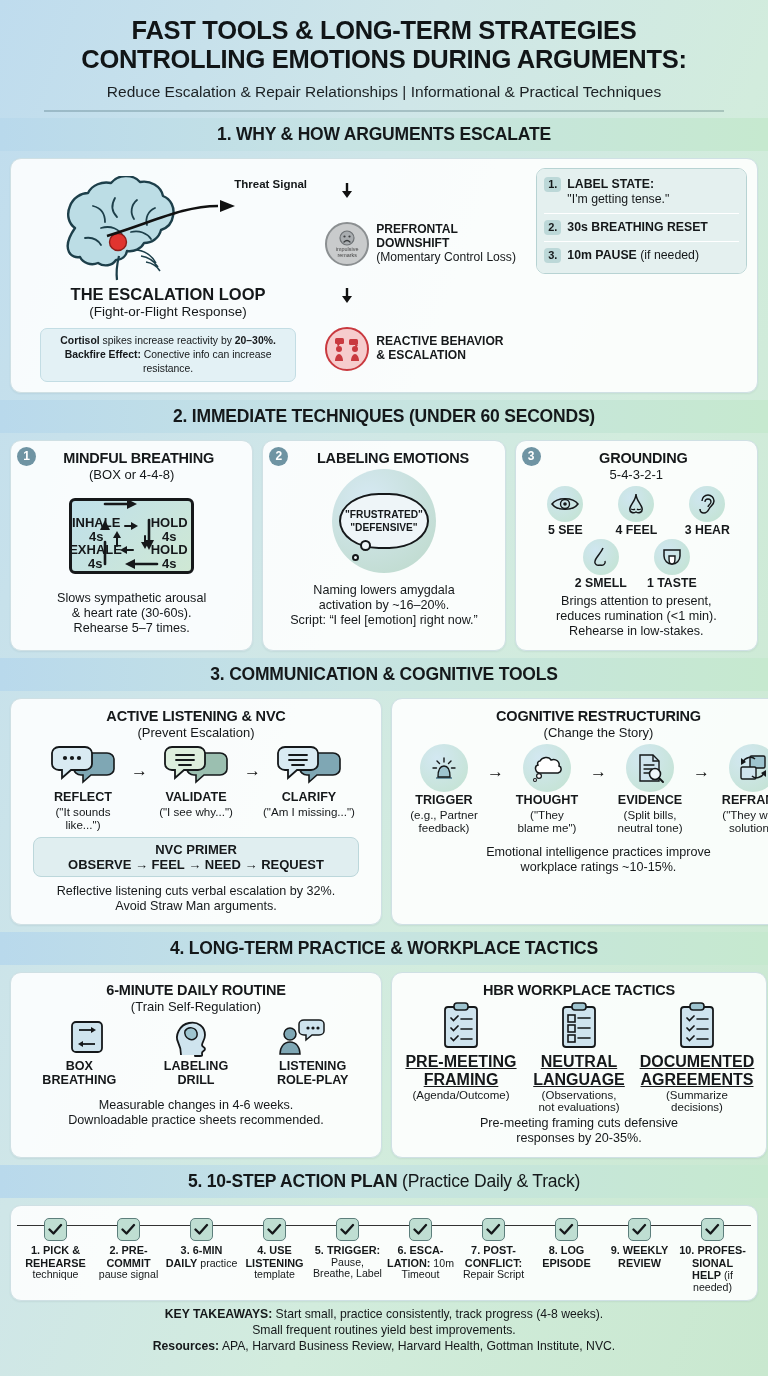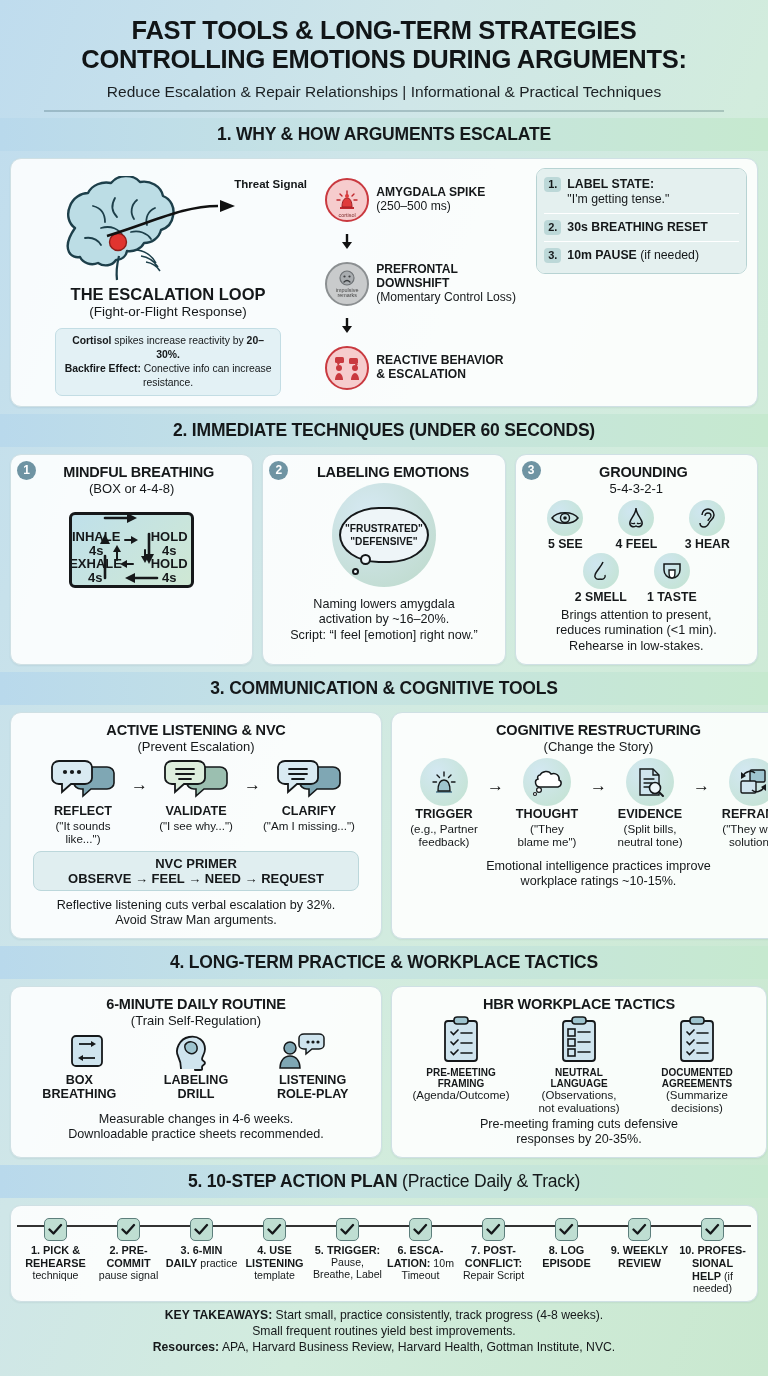--- a/index.html
+++ b/index.html
@@ -51,21 +51,21 @@
   .s1 { display: flex; gap: 10px; }
   .s1-left { width: 300px; display: flex; flex-direction: column; align-items: center; }
   .brainwrap { position: relative; width: 290px; height: 118px; }
   .brain-svg { position: absolute; left: 22px; top: 8px; }
   .threat-lbl { position: absolute; right: 6px; top: 10px; font-size: 11.5px; font-weight: bold; }
   .loop-title { font-weight: bold; font-size: 16.5px; text-align: center; line-height: 1.06; }
   .loop-sub { font-size: 13.5px; text-align: center; }
   .statbox {
     margin-top: 9px; background: #e3f1f5; border: 1px solid #c3dde4;
     border-radius: 7px; padding: 5px 8px; font-size: 10.4px; text-align: center; line-height: 1.35;
-    width: 226px;
+    width: 256px;
   }
   .s1-mid { width: 205px; display: flex; flex-direction: column; justify-content: space-around; padding-top: 4px;}
   .chain { display: flex; align-items: center; gap: 7px; position: relative; }
   .chain-txt { font-size: 12.1px; font-weight: bold; line-height: 1.14; }
   .chain-txt span { font-weight: normal; }
   .dot {
     width: 44px; height: 44px; border-radius: 50%; flex: 0 0 44px;
     display: flex; align-items: center; justify-content: center;
     position: relative;
   }
@@ -154,21 +154,21 @@
     margin-left: -8px;
   }
   .chev:first-child { margin-left: 0; clip-path: polygon(0 0, calc(100% - 11px) 0, 100% 50%, calc(100% - 11px) 100%, 0 100%, 11px 50%); }
   .chev.c1 { background: #cfe5c6; }
   .chev.c2 { background: #7fa7b4; color: #fff; }
   .chev.c3 { background: #467a91; color: #fff; }
   .routine-lbls { display: flex; margin-top: 3px; }
   .routine-lbl { flex: 1; text-align: center; font-weight: bold; font-size: 12.6px; line-height: 1.1; }
   .tactics { display: flex; justify-content: space-around; margin-top: 3px; }
   .tactic { width: 118px; text-align: center; }
-  .tactic-n { font-weight: bold; font-size: 10px; line-height: 1.1; margin-top: 2px; }
+  .tactic-n { font-weight: bold; font-size: 16px; line-height: 1.1; margin-top: 2px; text-decoration: underline; }
   .tactic-s { font-size: 11.5px; line-height: 1.1; }
 
   
   .steps { display: flex; position: relative; padding: 4px 2px 0; }
   .step { flex: 1; text-align: center; position: relative; }
   .chk {
     width: 23px; height: 23px; border-radius: 5px; background: #bfded2;
     border: 1.6px solid #5d7f7c; margin: 0 auto; position: relative; z-index: 2;
     display: flex; align-items: center; justify-content: center;
   }
@@ -215,32 +215,20 @@
         </div>
         <div class="loop-title">THE ESCALATION LOOP</div>
         <div class="loop-sub">(Fight-or-Flight Response)</div>
         <div class="statbox">
           <div><b>Cortisol</b><span> spikes increase reactivity by </span><b>20–30%.</b></div>
           <div><b>Backfire Effect:</b><span> Conective info can increase resistance.</span></div>
         </div>
       </div>
 
       <div class="s1-mid">
-        <div class="chain">
-          <div class="dot red">
-            <svg width="26" height="24" viewBox="0 0 26 24">
-                <path d="M6 19h14v2H6z" fill="#c0272d"></path>
-                <path d="M8 19c0-6 2-9 5-9s5 3 5 9z" fill="#e03b3b" stroke="#a02024" stroke-width="1"></path>
-                <circle cx="13" cy="8" r="2" fill="#e03b3b"></circle>
-                <path d="M13 3v3M6 6l2 2M20 6l-2 2M3 12h3M20 12h3" stroke="#c0272d" stroke-width="1.4" stroke-linecap="round"></path>
-              </svg>
-            <div class="mini-lbl">cortisol</div>
-          </div>
-          <div class="chain-txt"><div>AMYGDALA SPIKE</div><span>(250–500 ms)</span></div>
-        </div>
         <div style="height:16px;position:relative">
           <svg width="44" height="16" viewBox="0 0 44 16">
               <path d="M22 0v9" stroke="#111" stroke-width="2.4"></path>
               <polygon points="17,8 22,15 27,8" fill="#111"></polygon>
             </svg>
         </div>
         <div class="chain">
           <div class="dot grey">
             <svg width="22" height="20" viewBox="0 0 22 20" style="margin-bottom:8px">
                 <circle cx="11" cy="8" r="7" fill="#a9adb0" stroke="#6d7174" stroke-width="1.2"></circle>
@@ -340,20 +328,23 @@
           <div class="bb-cell" style="right:12px;top:28px;width:46px">
             <span>HOLD</span><br><span>4s</span>
           </div>
           <div class="bb-cell" style="left:10px;bottom:12px;width:52px">
             <span>EXHALE</span><br><span>4s</span>
           </div>
           <div class="bb-cell" style="right:12px;bottom:12px;width:46px">
             <span>HOLD</span><br><span>4s</span>
           </div>
         </div>
+        <div class="card-foot" style="white-space:pre-line">Slows sympathetic arousal
+&amp; heart rate (30-60s).
+Rehearse 5–7 times.</div>
       </div>
 
       <div class="card rel">
         <div class="numbadge">2</div>
         <div class="card-title" style="padding-left:18px">LABELING EMOTIONS</div>
         <div class="thought-circle">
           <div class="bubble">
             <div>"FRUSTRATED"</div>
             <div>"DEFENSIVE"</div>
           </div>

